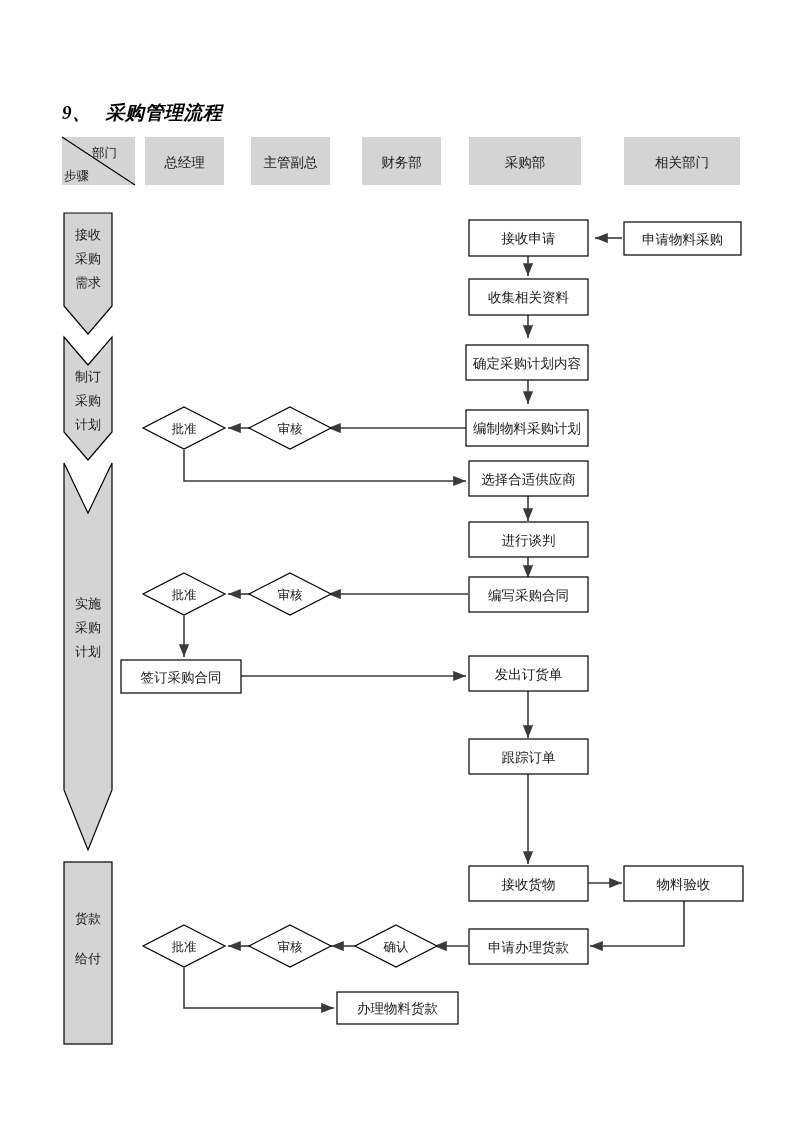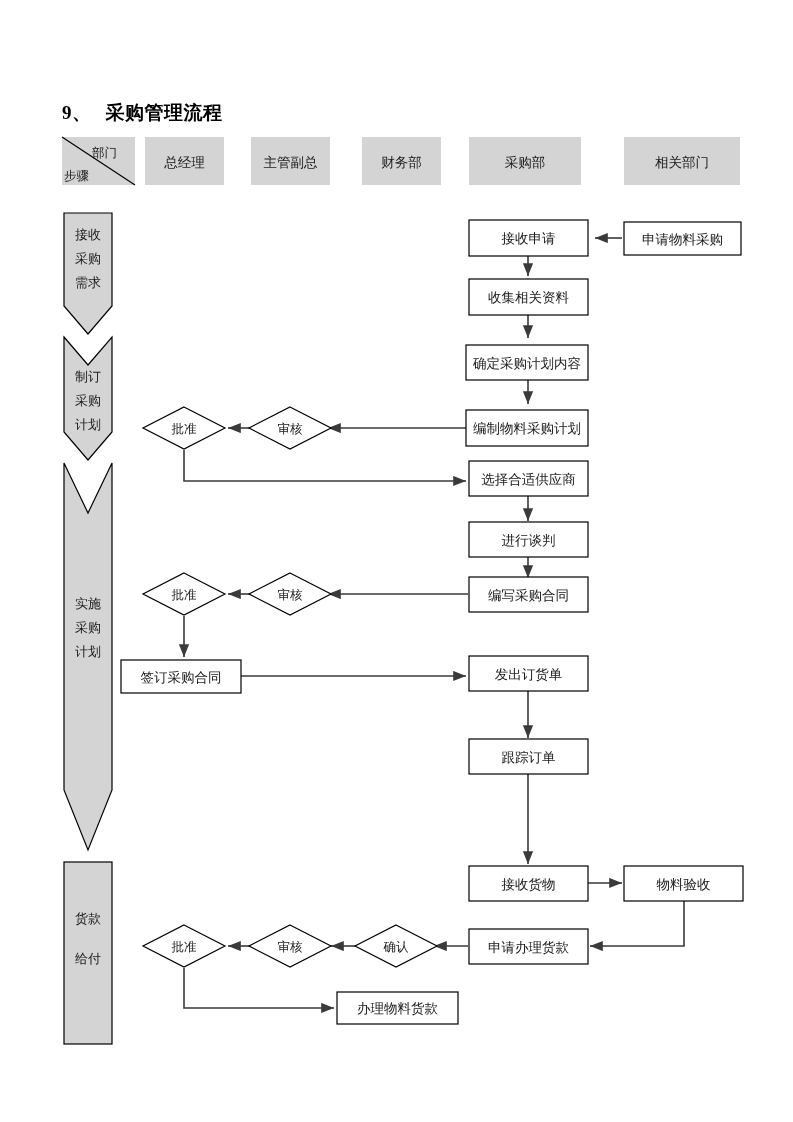--- a/index.html
+++ b/index.html
@@ -22,20 +22,21 @@
   }
   #title {
     position: absolute;
     left: 62px;
     top: 100px;
     font-size: 19px;
     font-weight: bold;
     color: #000;
     letter-spacing: 0.5px;
     white-space: nowrap;
+    font-style: italic;
   }
   #title .num { margin-right: 14px; }
   svg#chart {
     position: absolute;
     left: 0;
     top: 0;
   }
   .box-rect {
     fill: #ffffff;
     stroke: #000000;

